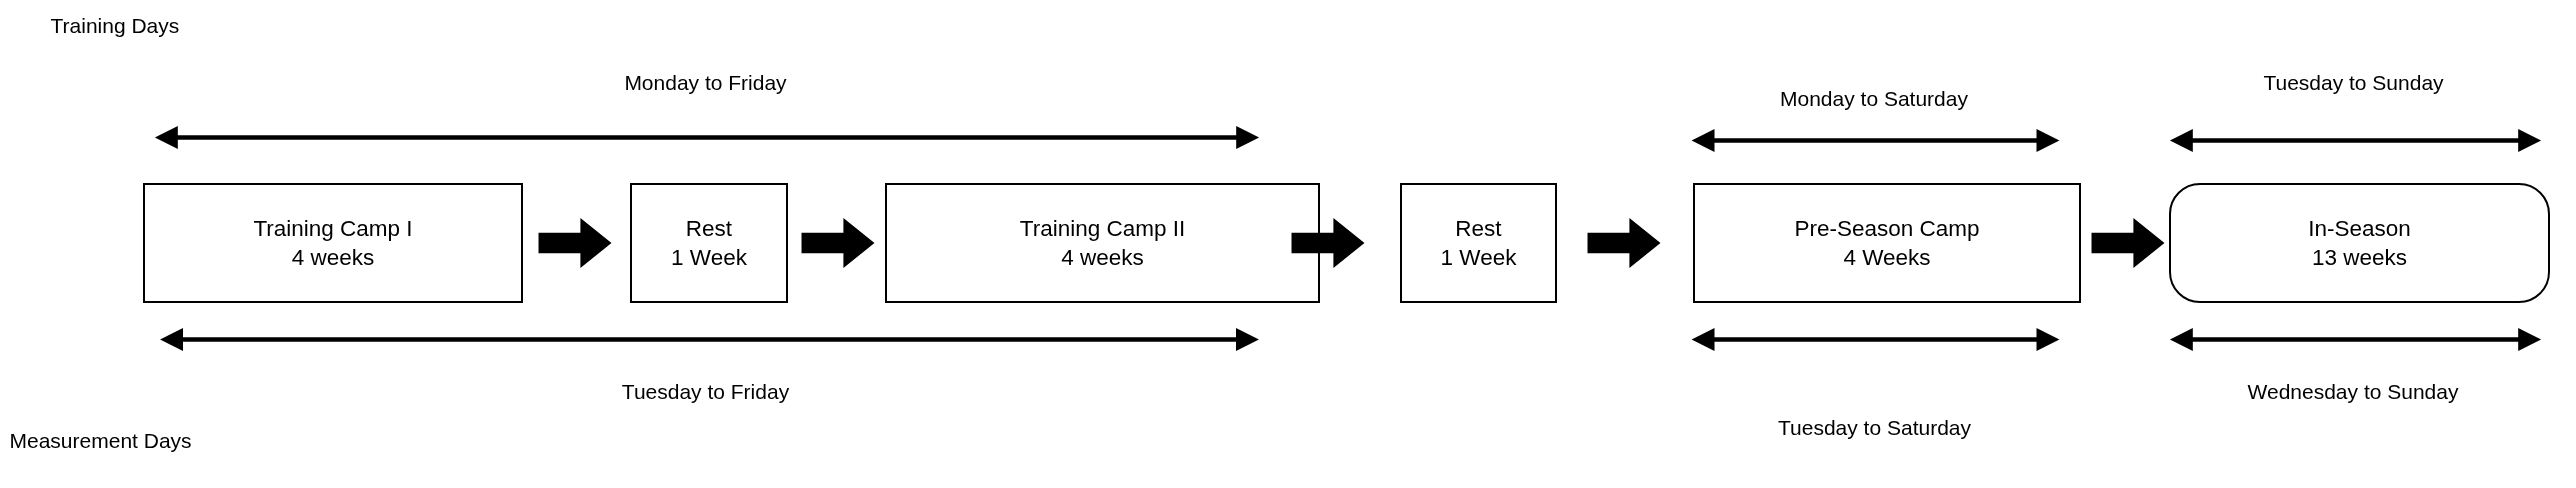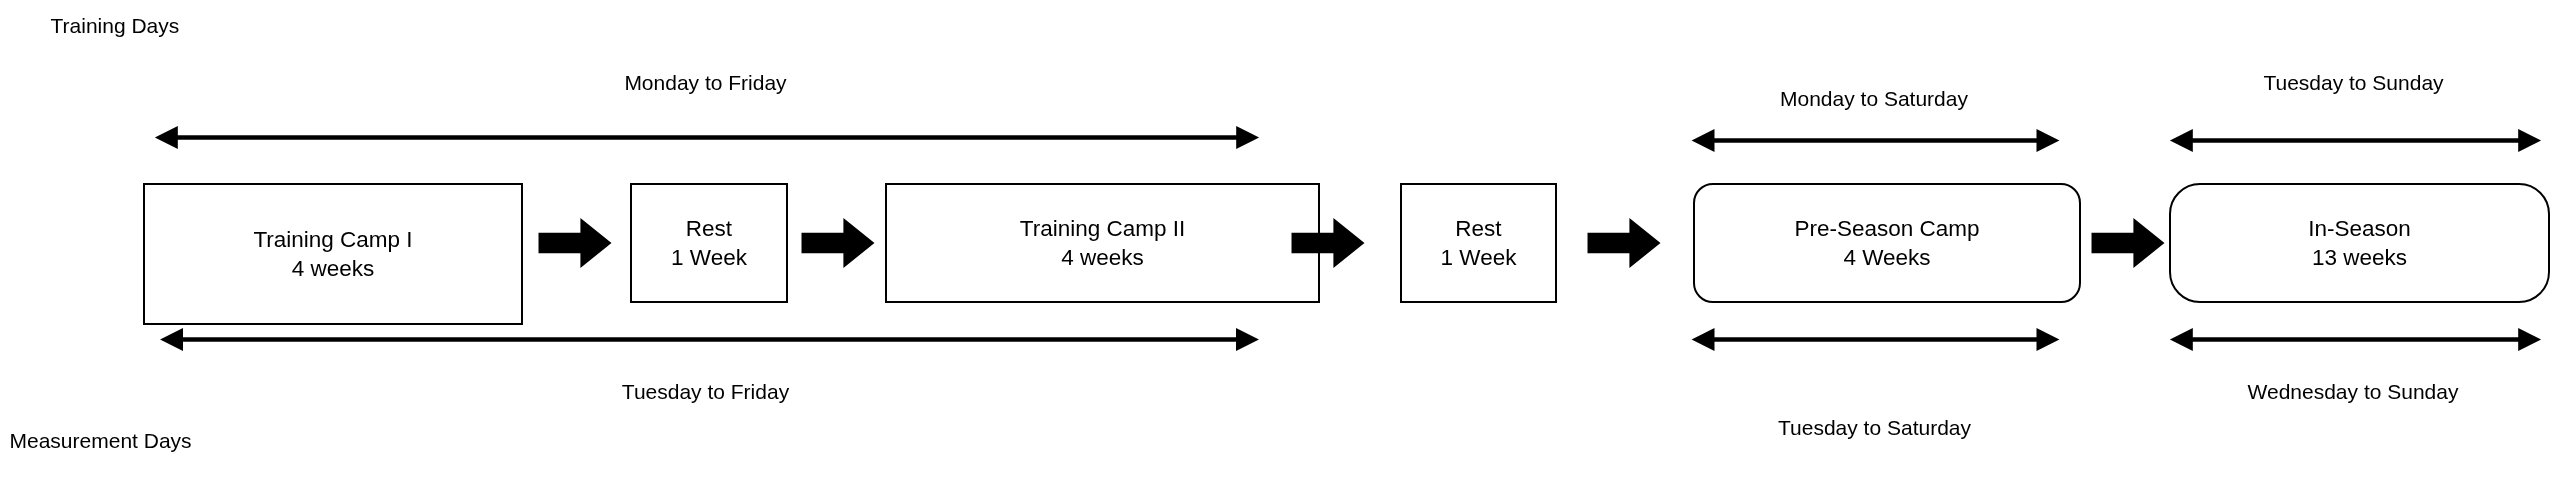--- a/index.html
+++ b/index.html
@@ -92,21 +92,21 @@
   <div class="abs span-label" style="left:2169px; top:72px; width:369px;">Tuesday to Sunday</div>
 
   <div class="abs" style="left:2164px; top:127px;">
     <svg class="span-arrow" width="383" height="27" viewBox="0 0 562 40">
       <line x1="30" y1="20" x2="532" y2="20" stroke="#000000" stroke-width="7"></line>
       <polygon points="6,20 40,3 40,37" fill="#000000"></polygon>
       <polygon points="556,20 522,3 522,37" fill="#000000"></polygon>
     </svg>
   </div>
 
-  <div class="abs phase-box" style="left:143px; top:183px; width:380px; height:142px;">
+  <div class="abs phase-box" style="left:143px; top:183px; width:380px; height:120px;">
     <div class="phase-line">Training Camp I</div>
     <div class="phase-line">4 weeks</div>
   </div>
 
   <div class="abs" style="left:538px; top:218px;">
     <svg class="block-arrow" width="74" height="50" viewBox="0 0 108 74">
       <polygon points="0,22 62,22 62,0 108,37 62,74 62,52 0,52" fill="#000000"></polygon>
     </svg>
   </div>
 
@@ -136,21 +136,21 @@
     <div class="phase-line">Rest</div>
     <div class="phase-line">1 Week</div>
   </div>
 
   <div class="abs" style="left:1587px; top:218px;">
     <svg class="block-arrow" width="74" height="50" viewBox="0 0 108 74">
       <polygon points="0,22 62,22 62,0 108,37 62,74 62,52 0,52" fill="#000000"></polygon>
     </svg>
   </div>
 
-  <div class="abs phase-box" style="left:1693px; top:183px; width:388px; height:120px;border-radius:20px;">
+  <div class="abs phase-box" style="left:1693px; top:183px; width:388px; height:120px;">
     <div class="phase-line">Pre-Season Camp</div>
     <div class="phase-line">4 Weeks</div>
   </div>
 
   <div class="abs" style="left:2091px; top:218px;">
     <svg class="block-arrow" width="74" height="50" viewBox="0 0 108 74">
       <polygon points="0,22 62,22 62,0 108,37 62,74 62,52 0,52" fill="#000000"></polygon>
     </svg>
   </div>
 

